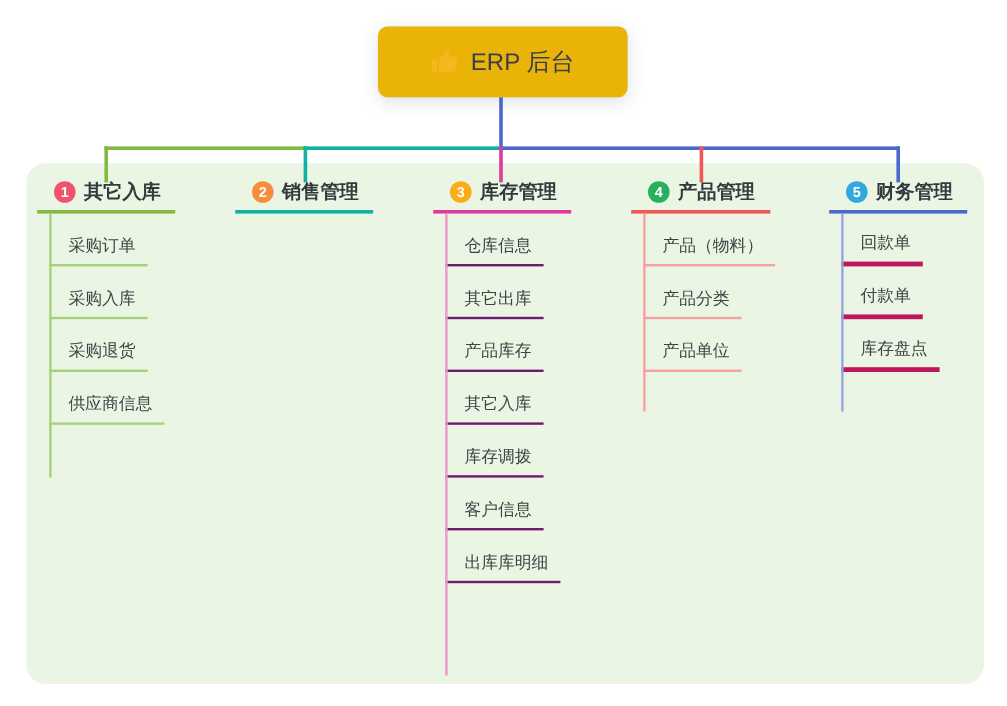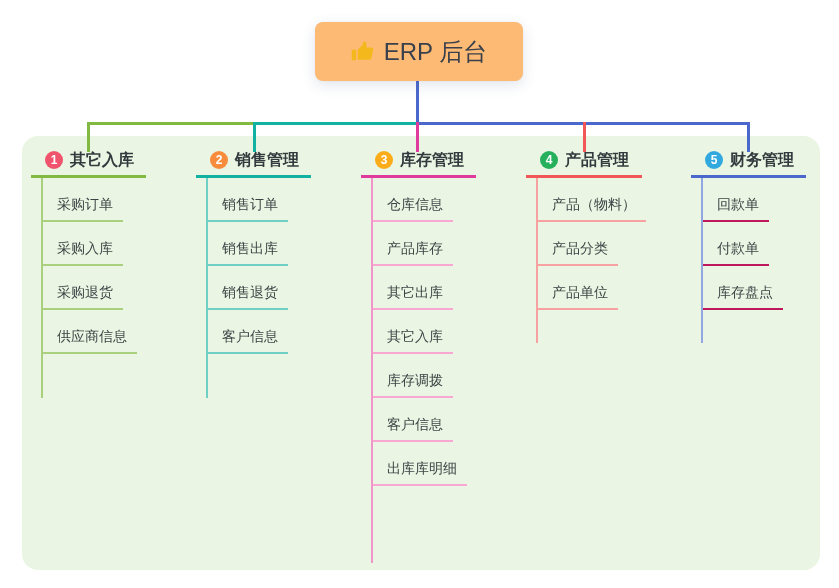--- a/index.html
+++ b/index.html
@@ -6,24 +6,24 @@
   .canvas{
     position:relative;width:839px;height:588px;background:#ffffff;overflow:hidden;
     font-family:"Liberation Sans","DejaVu Sans",sans-serif;
   }
   .panel{
     position:absolute;left:22px;top:136px;width:798px;height:434px;
     background:#eaf6e3;border-radius:16px;z-index:1;
   }
   
   .root{
-    position:absolute;left:315px;top:22px;width:208px;height:59px;background:#fdba74;
+    position:absolute;left:315px;top:22px;width:208px;height:59px;background:#eab308;
     border-radius:8px;box-shadow:0 4px 14px rgba(70,90,130,.16),0 0 2px rgba(0,0,0,.05);
     display:flex;align-items:center;justify-content:center;gap:10px;
-    font-size:24px;font-weight:500;color:#39404c;z-index:4;
+    font-size:20px;font-weight:500;color:#39404c;z-index:4;
   }
   .root svg{display:block}
   
   .line{position:absolute;z-index:2}
   .stem{left:416px;top:81px;width:3px;height:43px;background:#4b68cc}
   .bus-green{left:87px;top:122px;width:169px;height:3px;background:#82b940}
   .bus-teal{left:253px;top:122px;width:166px;height:3px;background:#12b2a2}
   .bus-blue{left:417px;top:122px;width:333px;height:3px;background:#4b68cc}
   .drop{top:122px;width:3px;height:30px}
   .d1{left:87px;background:#82b940}
@@ -63,23 +63,23 @@
   .b2 .trunk{background:#6fcfc4;height:220px}
   .b3 .trunk{background:#f096cb;height:385px}
   .b4 .trunk{background:#f7a1a1;height:165px}
   .b5 .trunk{background:#92a7e2;height:165px}
   .leaf{margin-left:10px;height:44px;display:flex;align-items:flex-end}
   .leaf-label{
     padding:0 10px 6px 16px;font-size:14px;color:#3e4446;white-space:nowrap;cursor:pointer;
   }
   .b1 .leaf-label{border-bottom:2px solid #a9d07c}
   .b2 .leaf-label{border-bottom:2px solid #6fcfc4}
-  .b3 .leaf-label{border-bottom:2px solid #f9a8d4}
+  .b3 .leaf-label{border-bottom:2px solid #701a75}
   .b4 .leaf-label{border-bottom:2px solid #f7a1a1}
-  .b5 .leaf-label{border-bottom:2px solid #be185d}
+  .b5 .leaf-label{border-bottom:4px solid #be185d}
 </style>
 </head>
 <body>
 
 <div class="canvas">
 
   <div class="panel"></div>
 
   <div class="line stem"></div>
   <div class="line bus-green"></div>
@@ -121,52 +121,37 @@
         <span class="leaf-label">供应商信息</span>
       </div>
     </div>
   </div>
 
   <div class="branch b2">
     <div class="hdr">
       <span class="badge">2</span>
       <span>销售管理</span>
     </div>
-    <div class="kids">
-      <div class="trunk"></div>
-      <div class="leaf">
-        <span class="leaf-label">销售订单</span>
-      </div>
-      <div class="leaf">
-        <span class="leaf-label">销售出库</span>
-      </div>
-      <div class="leaf">
-        <span class="leaf-label">销售退货</span>
-      </div>
-      <div class="leaf">
-        <span class="leaf-label">客户信息</span>
-      </div>
-    </div>
   </div>
 
   <div class="branch b3">
     <div class="hdr">
       <span class="badge">3</span>
       <span>库存管理</span>
     </div>
     <div class="kids">
       <div class="trunk"></div>
       <div class="leaf">
         <span class="leaf-label">仓库信息</span>
       </div>
       <div class="leaf">
+        <span class="leaf-label">其它出库</span>
+      </div>
+      <div class="leaf">
         <span class="leaf-label">产品库存</span>
-      </div>
-      <div class="leaf">
-        <span class="leaf-label">其它出库</span>
       </div>
       <div class="leaf">
         <span class="leaf-label">其它入库</span>
       </div>
       <div class="leaf">
         <span class="leaf-label">库存调拨</span>
       </div>
       <div class="leaf">
         <span class="leaf-label">客户信息</span>
       </div>

